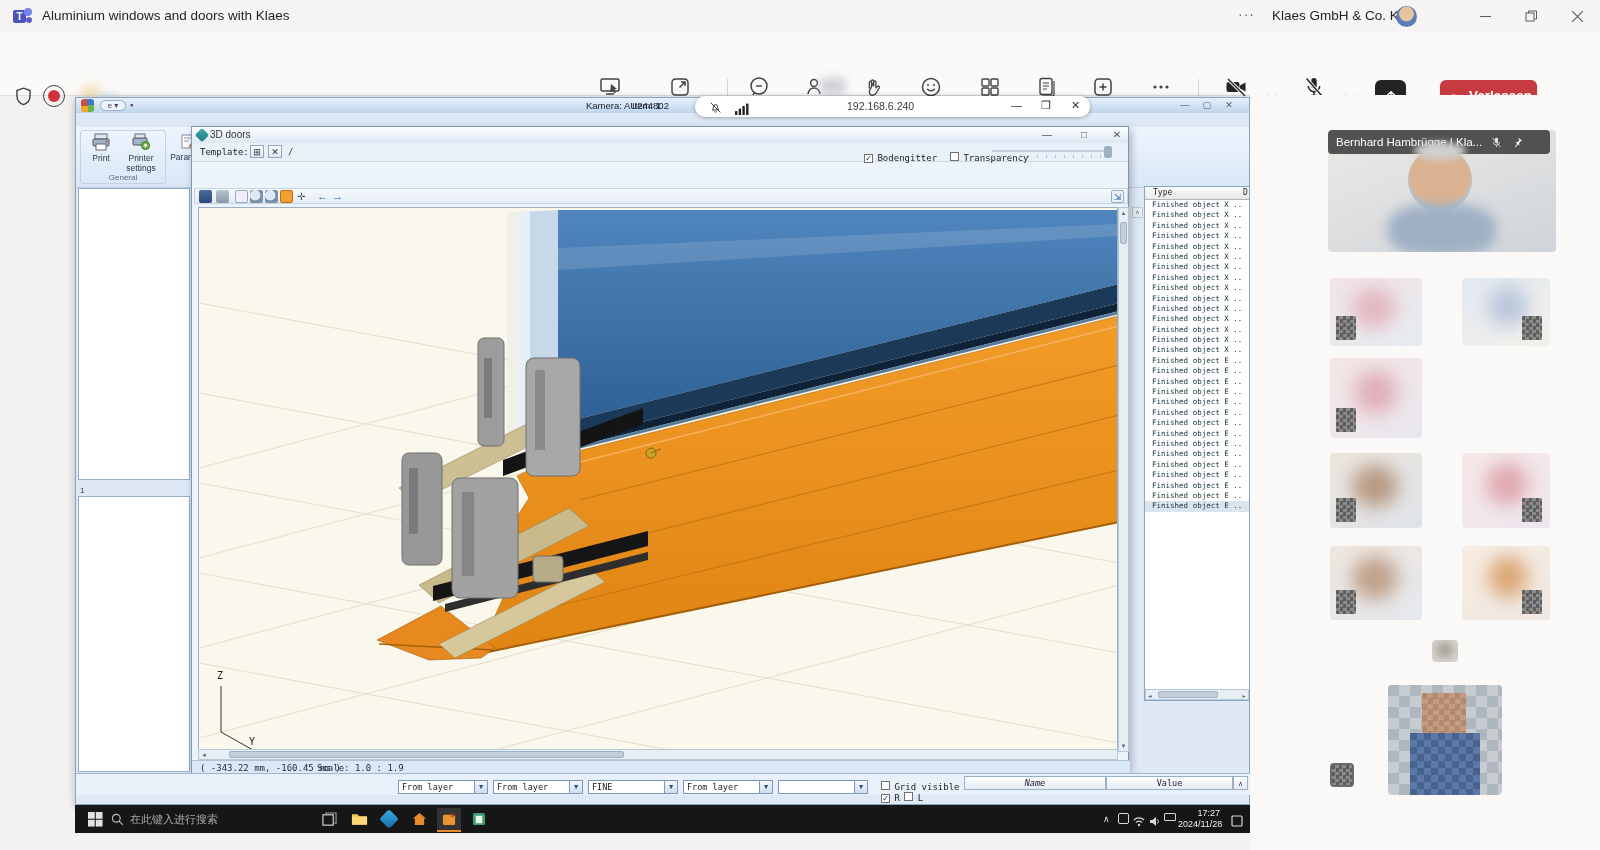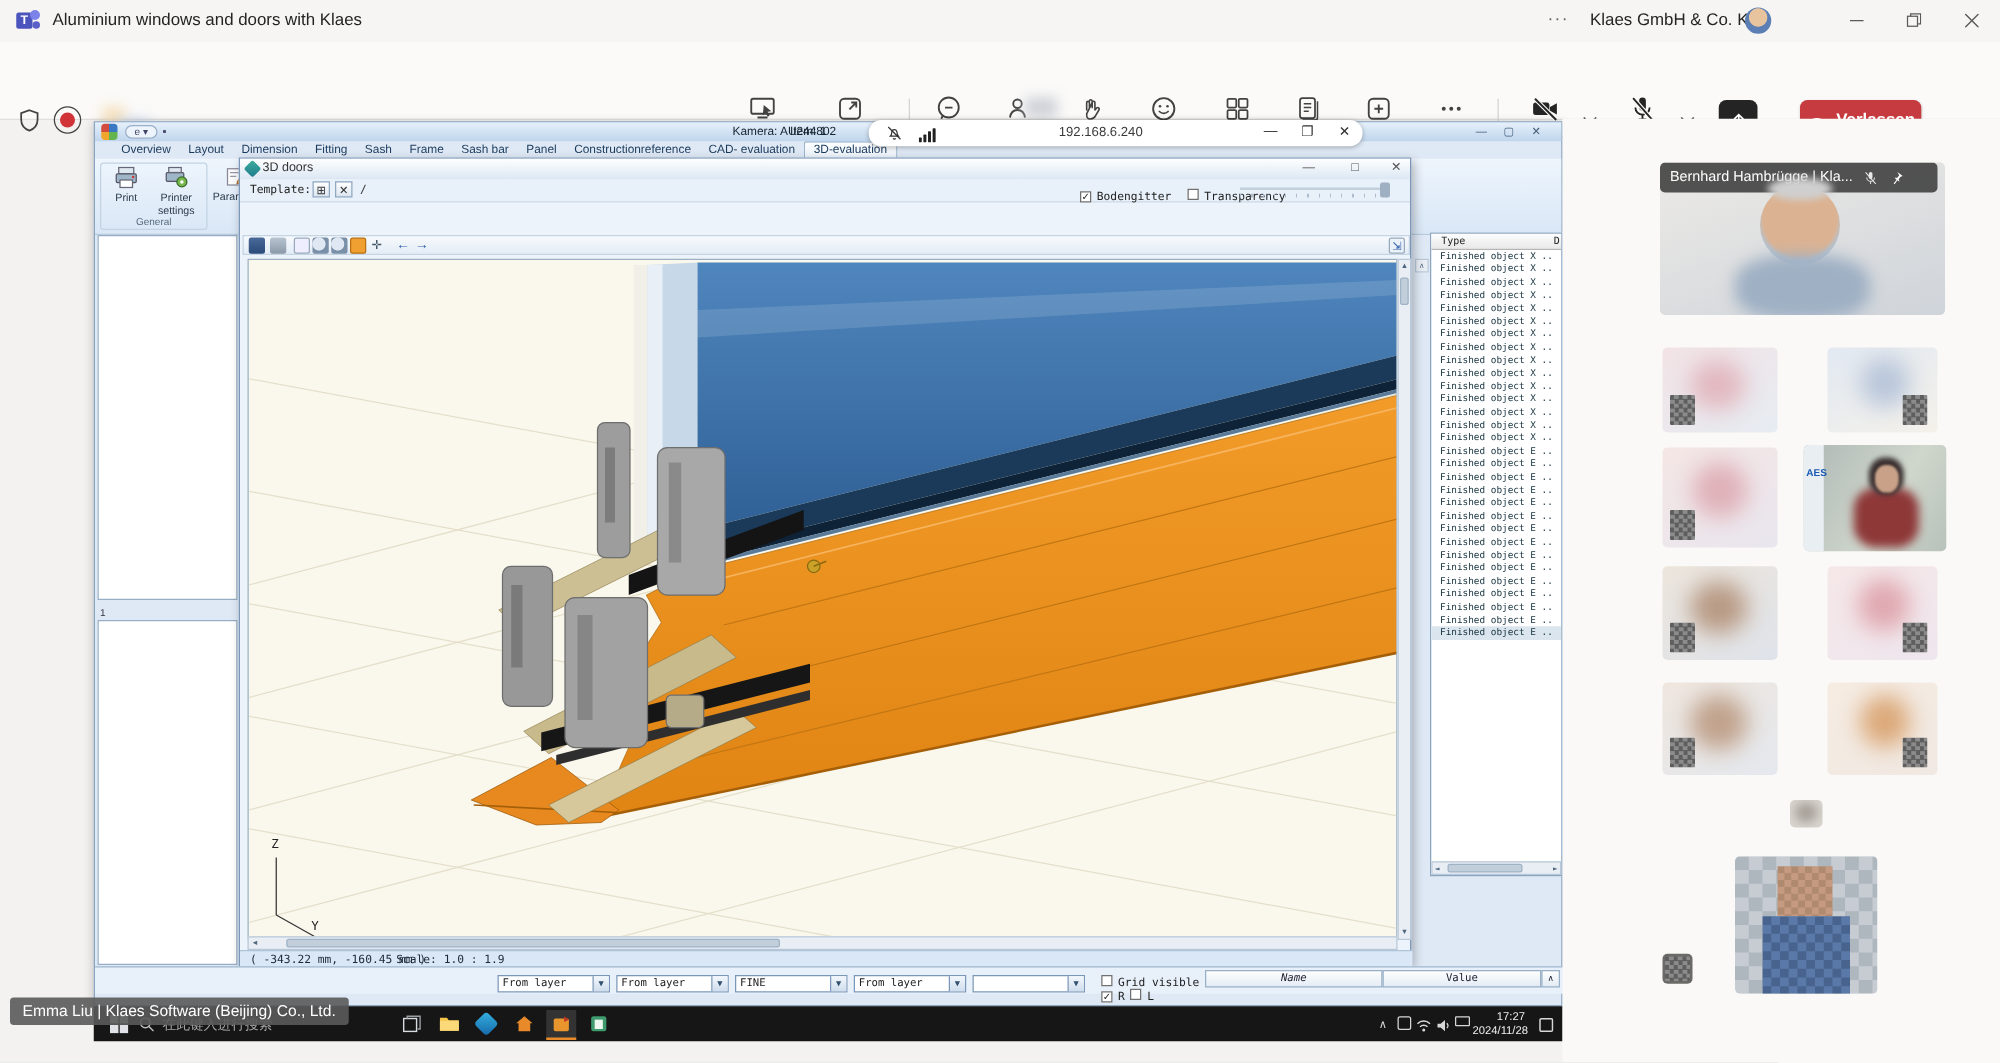--- a/index.html
+++ b/index.html
@@ -278,34 +278,20 @@
       <div class="abs" style="left:5px;top:1px;width:13px;height:13px;border-radius:3px;background:conic-gradient(#3b78c4 0 25%,#64b54e 0 50%,#f0a62c 0 75%,#d24b3e 0);"></div>
       <div class="abs" style="left:24px;top:2px;width:26px;height:11px;border:1px solid #9ab0c8;border-radius:6px;background:#eef4fb;font-size:8px;color:#446;text-align:center;line-height:10px;box-sizing:border-box;">e ▾</div>
       <div class="abs" style="left:54px;top:2px;font-size:9px;color:#446;">▪</div>
       <div class="abs k-ordertext" style="left:510px;">Kamera: AU244802</div>
       <div class="abs k-ordertext" style="left:556px;">Item: 1</div>
       <div class="abs k-winbtn" style="left:1100px;">—</div>
       <div class="abs k-winbtn" style="left:1122px;">▢</div>
       <div class="abs k-winbtn" style="left:1144px;">✕</div>
     </div>
 
-    <div class="abs k-tabs">
-
-    <div class="k-tab">Overview</div>
-        <div class="k-tab">Layout</div>
-        <div class="k-tab">Dimension</div>
-        <div class="k-tab">Fitting</div>
-        <div class="k-tab">Sash</div>
-        <div class="k-tab">Frame</div>
-        <div class="k-tab">Sash bar</div>
-        <div class="k-tab">Panel</div>
-        <div class="k-tab">Constructionreference</div>
-        <div class="k-tab">CAD- evaluation</div>
-        <div class="k-tab active">3D-evaluation</div>
-      </div>
 
     <div class="abs k-ribbon">
       <div class="abs rib-group">
         <div class="abs rib-btn" style="left:0;top:2px;">
           <svg width="20" height="18" viewBox="0 0 20 18">
               <rect x="4" y="1" width="12" height="5" fill="#dfe8f0" stroke="#667"></rect>
               <rect x="2" y="6" width="16" height="7" rx="1" fill="#9fb6c8" stroke="#556"></rect>
               <rect x="5" y="11" width="10" height="6" fill="#fff" stroke="#667"></rect>
               <circle cx="15.5" cy="8.5" r="1" fill="#c33"></circle>
             </svg>
@@ -696,27 +682,20 @@
     </div>
     <div class="ptile" style="left:212px;top:183px;width:88px;height:68px;background:linear-gradient(150deg,#e2e9f2,#f4f1ea);">
       <div class="blob" style="left:26px;top:8px;width:40px;height:40px;background:#b9c6da;"></div>
         <div class="pxav" style="right:8px;bottom:6px;width:20px;height:24px;"></div>
     </div>
     <div class="ptile" style="left:80px;top:263px;width:92px;height:80px;background:linear-gradient(150deg,#f4e6e4,#e9e6ef);">
       <div class="blob" style="left:24px;top:12px;width:44px;height:44px;background:#dfb0b8;"></div>
         <div class="pxav" style="left:6px;bottom:6px;width:20px;height:24px;"></div>
     </div>
 
-    <div class="ptile" style="left:193px;top:261px;width:114px;height:85px;background:linear-gradient(120deg,#aeb8b4,#cfd6cc 60%,#b8c2ba);">
-      <div class="abs" style="left:0;top:0;width:16px;height:85px;background:#e8eef2;"></div>
-      <div class="abs" style="left:2px;top:18px;font-size:8px;font-weight:bold;color:#1a5ab4;">AES</div>
-      <div class="blob" style="left:40px;top:34px;width:52px;height:48px;background:#8e3838;filter:blur(4px);border-radius:35%;"></div>
-      <div class="blob" style="left:52px;top:10px;width:28px;height:30px;background:#3a3030;filter:blur(2px);border-radius:45%;"></div>
-      <div class="blob" style="left:57px;top:16px;width:19px;height:22px;background:#c9a188;filter:blur(1px);border-radius:45%;"></div>
-    </div>
     <div class="ptile" style="left:80px;top:358px;width:92px;height:75px;background:linear-gradient(150deg,#ece5dc,#dfe3ea);">
       <div class="blob" style="left:22px;top:12px;width:46px;height:42px;background:#b89a84;"></div>
         <div class="pxav" style="left:6px;bottom:6px;width:20px;height:24px;"></div>
     </div>
     <div class="ptile" style="left:212px;top:358px;width:88px;height:75px;background:linear-gradient(150deg,#f6e8e8,#eee6ee);">
       <div class="blob" style="left:24px;top:10px;width:42px;height:42px;background:#e0a8b0;"></div>
         <div class="pxav" style="right:8px;bottom:6px;width:20px;height:24px;"></div>
     </div>
     <div class="ptile" style="left:80px;top:451px;width:92px;height:74px;background:linear-gradient(150deg,#efe6de,#e4e8ee);">
       <div class="blob" style="left:22px;top:10px;width:46px;height:44px;background:#c0a28c;"></div>
@@ -732,17 +711,14 @@
 
     <div class="ptile" style="left:138px;top:590px;width:114px;height:110px;background:repeating-conic-gradient(#c6ccd2 0% 25%,#aeb6be 0% 50%) 0 0/22px 22px;">
       <div class="abs" style="left:34px;top:8px;width:44px;height:40px;background:repeating-conic-gradient(#c59a80 0% 25%,#b08a6e 0% 50%) 0 0/11px 11px;"></div>
       <div class="abs" style="left:22px;top:48px;width:70px;height:62px;background:repeating-conic-gradient(#5a78a8 0% 25%,#48648e 0% 50%) 0 0/14px 14px;"></div>
     </div>
     <div class="ptile" style="left:80px;top:668px;width:24px;height:24px;background:#6a6a68;">
       <div class="pxav" style="left:2px;top:2px;width:20px;height:20px;"></div>
     </div>
   </div>
 
-  <div class="abs presenter">
-    <span>Emma Liu | Klaes Software (Beijing) Co., Ltd.</span>
-  </div>
 
 </div>
 
 </body></html>

